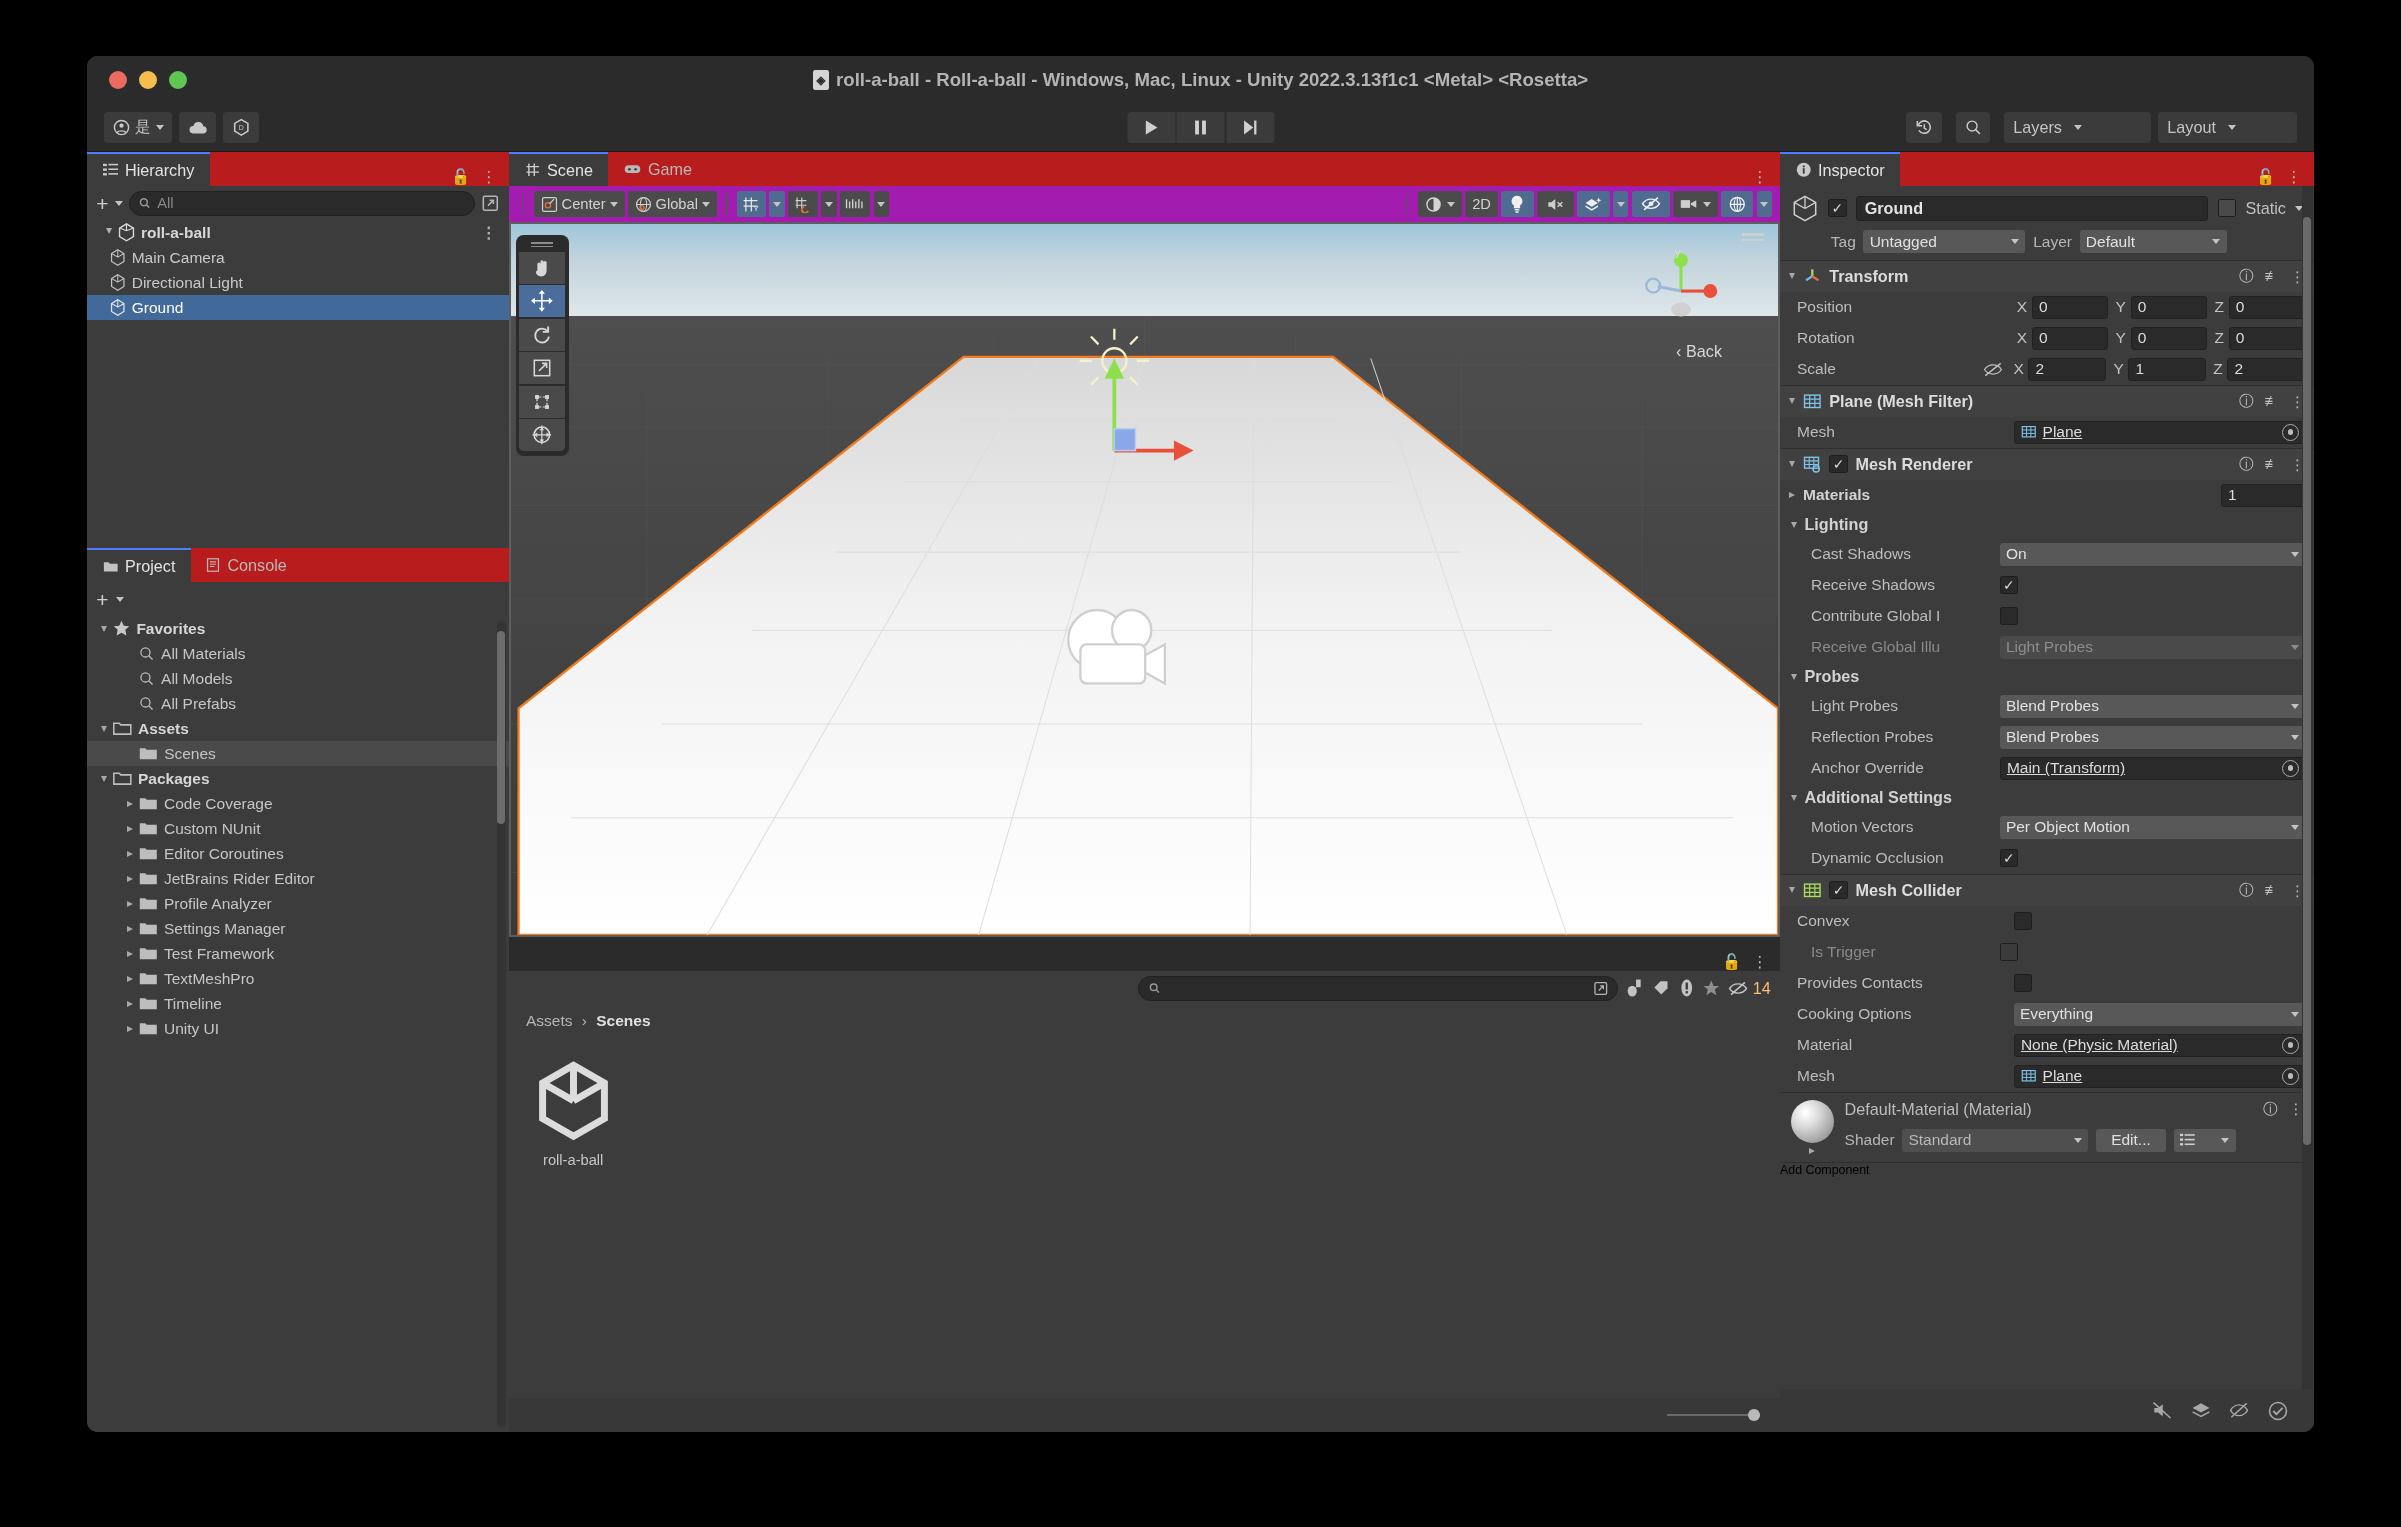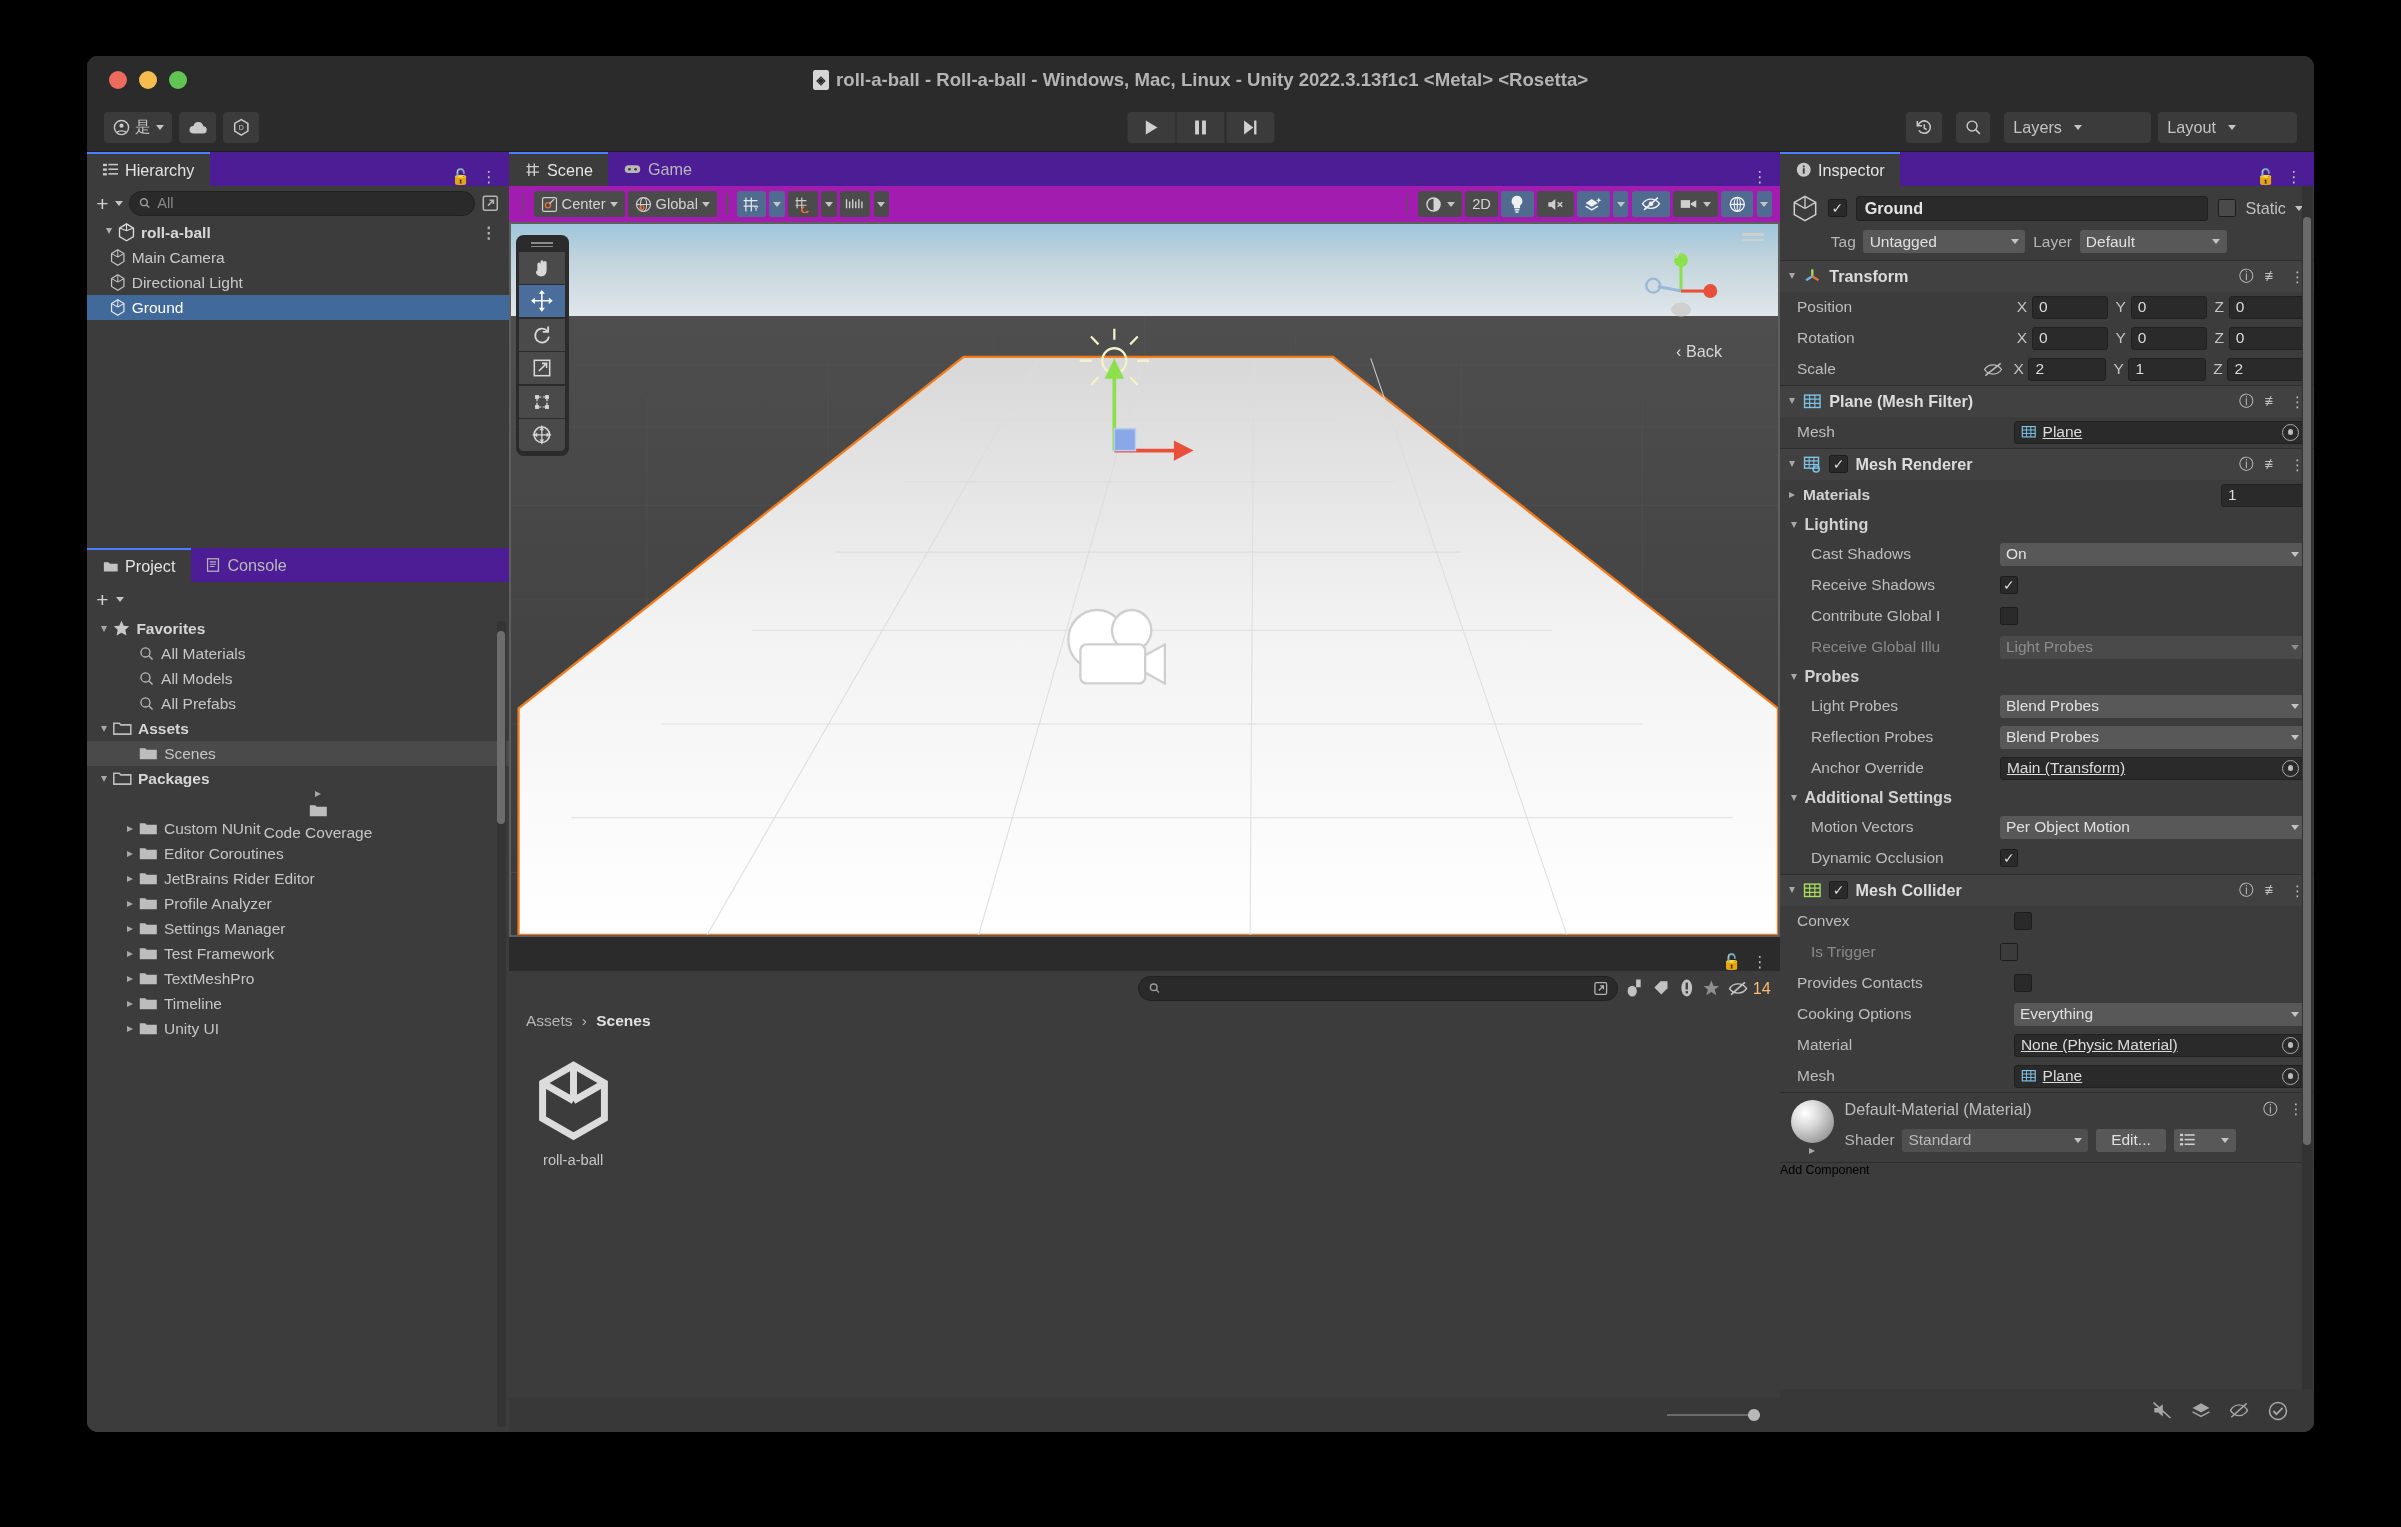--- a/index.html
+++ b/index.html
@@ -68,21 +68,21 @@
     color: #c4c4c4; font-size: 16.2px; cursor: pointer; gap: 12.4px;
   }
   .caret { width: 0; height: 0; border-left: 4.6px solid transparent;
            border-right: 4.6px solid transparent; border-top: 5.4px solid #c4c4c4; }
   
   .workspace { display: flex; height: calc(1376px - 96px); }
   .left-col { width: 422px; display: flex; flex-direction: column; }
   .center-col { flex: 1; display: flex; flex-direction: column; }
   .right-col { width: 534px; display: flex; flex-direction: column; background: #383838; }
   
-  .tabbar { height: 34px; background: #4c1d95; display: flex; align-items: flex-end;
+  .tabbar { height: 34px; background: #b91c1c; display: flex; align-items: flex-end;
             position: relative; }
   .tab {
     height: 34px; display: flex; align-items: center; gap: 7px;
     padding: 0 15.5px; font-size: 16.2px; color: #b9b9b9; cursor: pointer;
   }
   .tab.active { background: #3c3c3c; color: #e3e3e3; border-top: 2.3px solid #4c7eff; }
   .tab-icons { margin-left: auto; display: flex; align-items: center; gap: 10.8px; padding-right: 12.4px; }
   .lock, .kebab { color: #c0c0c0; font-size: 15.5px; cursor: pointer; }
   
   .hierarchy { background: #3c3c3c; flex: 0 0 auto; display: flex; flex-direction: column; }
@@ -474,21 +474,21 @@
               </div>
               <div class="t-row bold" style="padding-left: 14px;">
                 <span class="tri-d"></span>
                 <span style="display: inline-flex;">
                   <svg width="18.6" height="14.7" viewBox="0 0 24 19">
                     <path d="M1 3h7l2 2h13v12H1z" fill="none" stroke="#bdbdbd" stroke-width="2"></path>
                   </svg>
                 </span>
                 <span>Packages</span>
               </div>
-              <div class="t-row" style="padding-left: 40px; flex-direction: column;">
+              <div class="t-row" style="padding-left: 40px;">
                 <span class="tri-r"></span>
                 <span style="display: inline-flex;">
                   <svg width="18.6" height="14.7" viewBox="0 0 24 19">
                     <path d="M1 3h7l2 2h13v12H1z" fill="#bdbdbd"></path>
                   </svg>
                 </span>
                 <span>Code Coverage</span>
               </div>
               <div class="t-row" style="padding-left: 40px;">
                 <span class="tri-r"></span>

